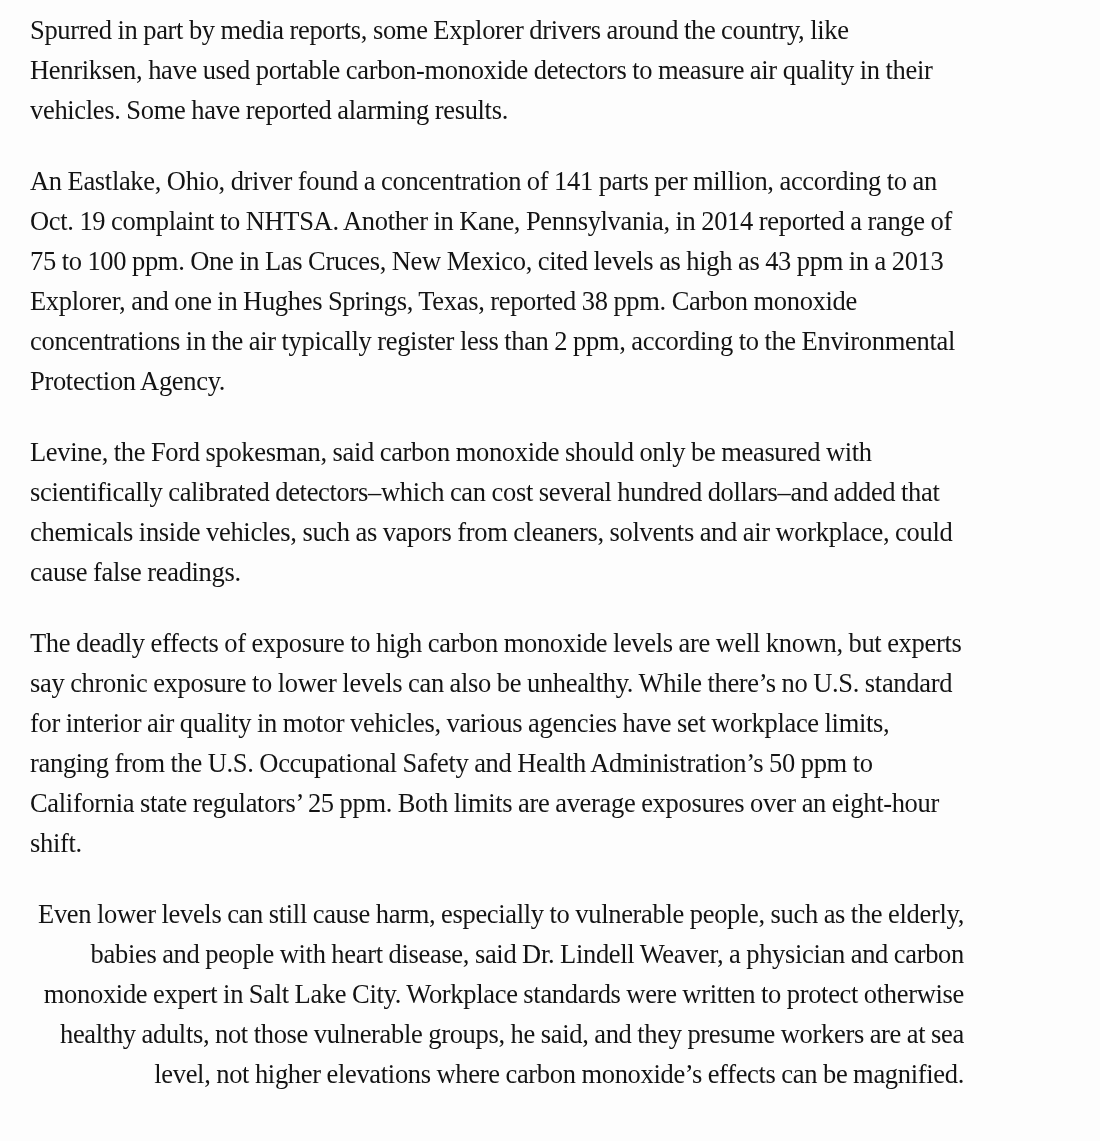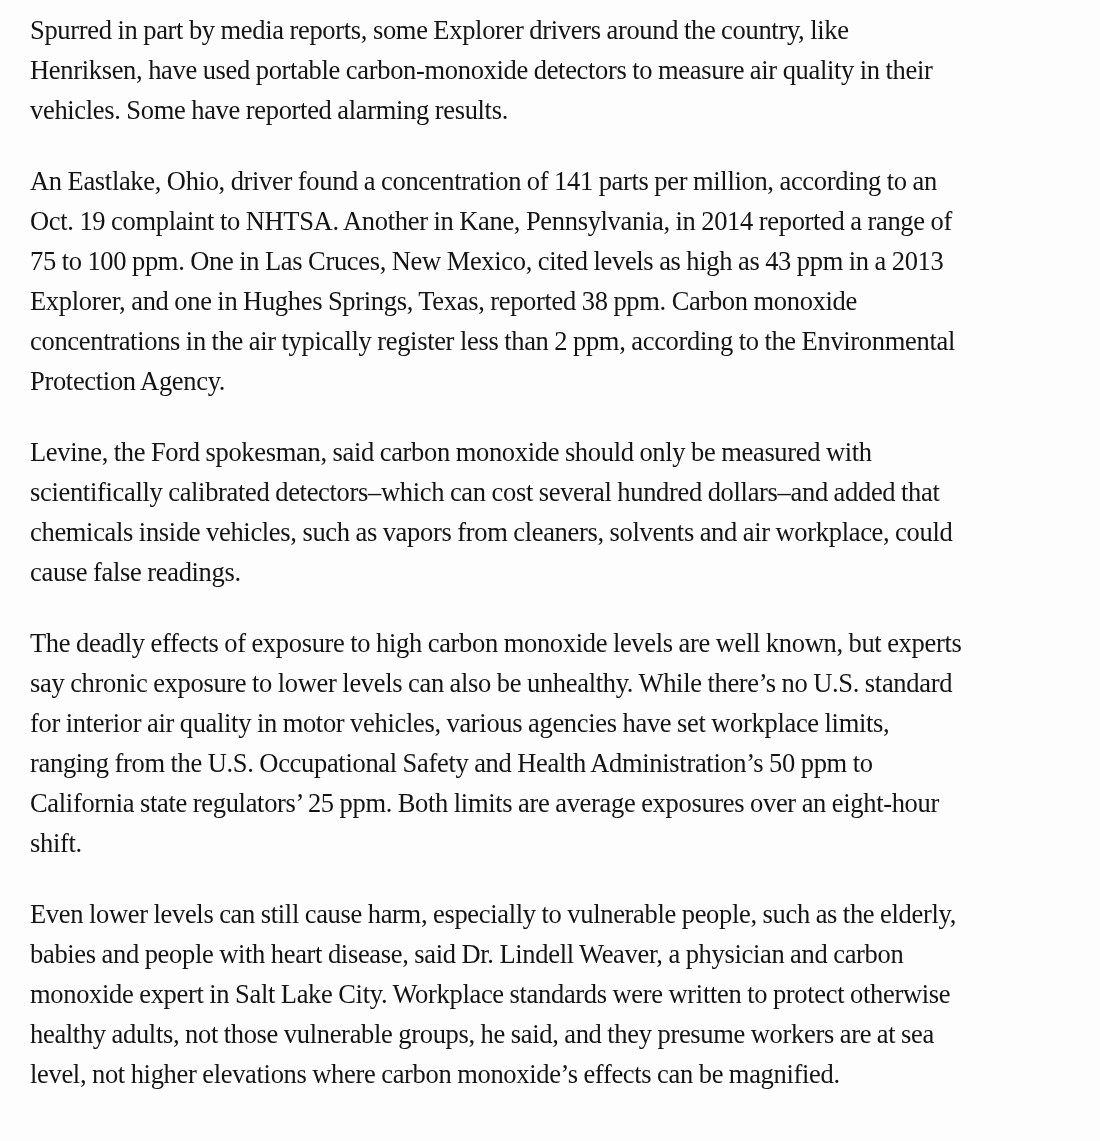--- a/index.html
+++ b/index.html
@@ -24,20 +24,21 @@
     letter-spacing: -0.012em;
   }
   .article-body p {
     margin: 0 0 31px 0;
     max-width: 1042px;
     text-align: left;
     word-spacing: -0.02em;
   }
   .article-body p:last-child {
     margin-bottom: 14px;
+    text-align: right;
   }
 </style>
 </head>
 <body>
 
 <article class="article-body">
   <p>Spurred in part by media reports, some Explorer drivers around the country, like Henriksen, have used portable carbon-monoxide detectors to measure air quality in their vehicles. Some have reported alarming results.</p>
   <p>An Eastlake, Ohio, driver found a concentration of 141 parts per million, according to an Oct. 19 complaint to NHTSA. Another in Kane, Pennsylvania, in 2014 reported a range of 75 to 100 ppm. One in Las Cruces, New Mexico, cited levels as high as 43 ppm in a 2013 Explorer, and one in Hughes Springs, Texas, reported 38 ppm. Carbon monoxide concentrations in the air typically register less than 2 ppm, according to the Environmental Protection Agency.</p>
   <p>Levine, the Ford spokesman, said carbon monoxide should only be measured with scientifically calibrated detectors–which can cost several hundred dollars–and added that chemicals inside vehicles, such as vapors from cleaners, solvents and air workplace, could cause false readings.</p>
   <p>The deadly effects of exposure to high carbon monoxide levels are well known, but experts say chronic exposure to lower levels can also be unhealthy. While there’s no U.S. standard for interior air quality in motor vehicles, various agencies have set workplace limits, ranging from the U.S. Occupational Safety and Health Administration’s 50 ppm to California state regulators’ 25 ppm. Both limits are average exposures over an eight-hour shift.</p>

